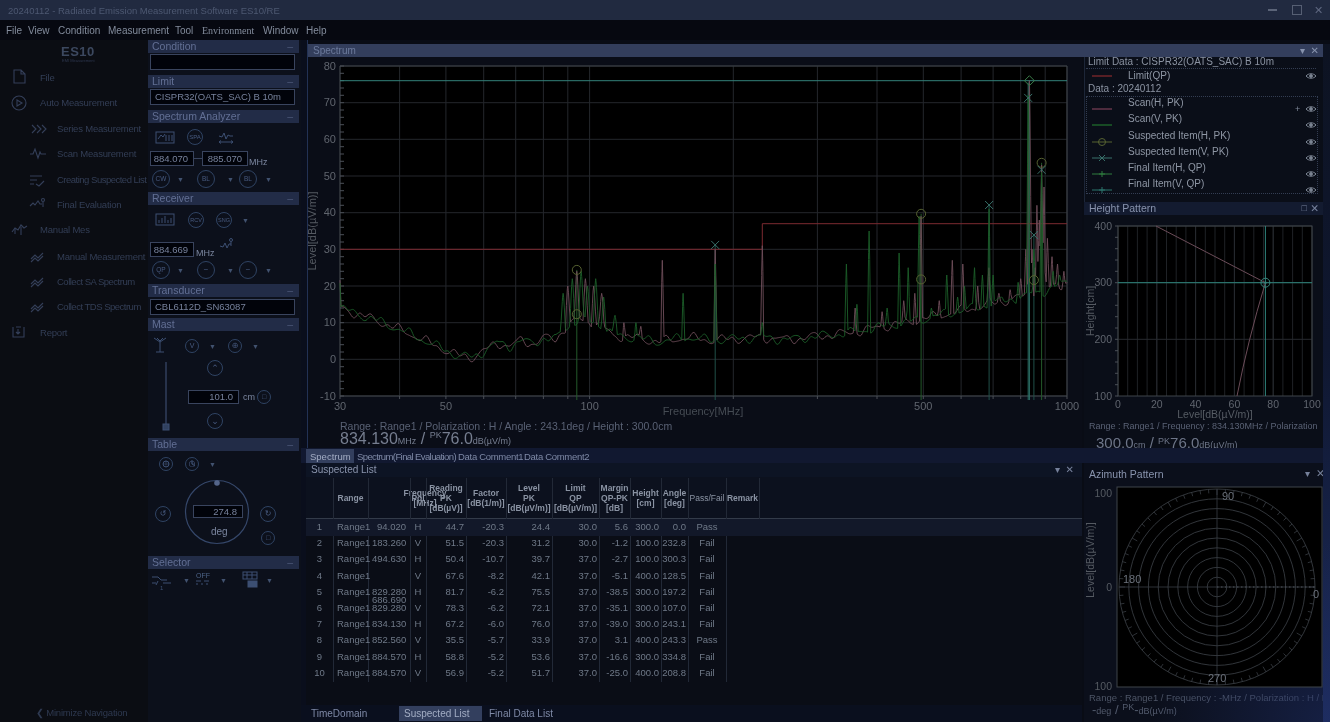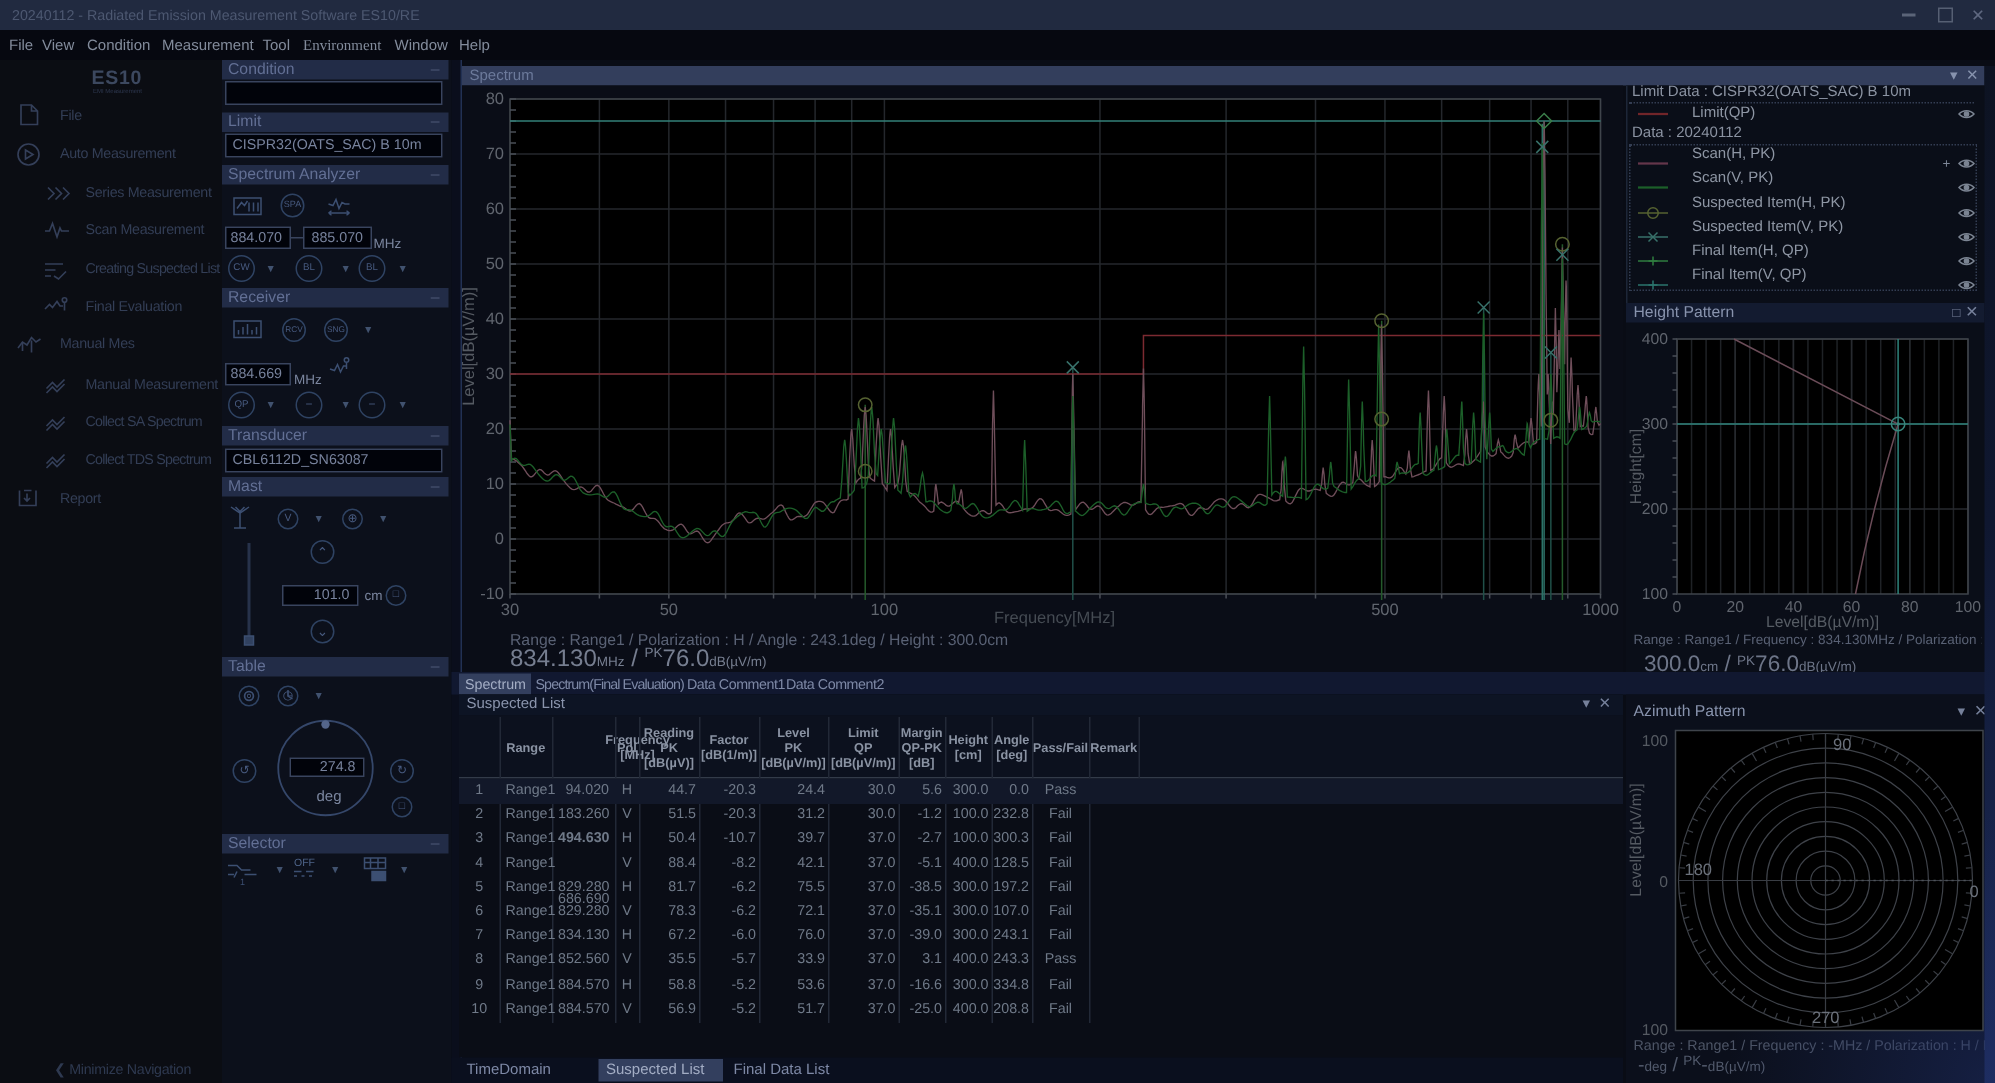--- a/index.html
+++ b/index.html
@@ -132,21 +132,21 @@
 <div class="abs" style="left:333px;top:477px;width:35px;height:42px;color:#8a93a3;font-size:8.5px;font-weight:bold;text-align:center;display:flex;align-items:center;justify-content:center;line-height:10px;">Range</div>
 <div class="abs" style="left:368px;top:477px;width:42px;height:42px;color:#8a93a3;font-size:8.5px;font-weight:bold;text-align:center;display:flex;align-items:center;justify-content:center;line-height:10px;padding-left:36px;">Frequency<br>[MHz]</div>
 <div class="abs" style="left:410px;top:477px;width:16px;height:42px;color:#8a93a3;font-size:8.5px;font-weight:bold;text-align:center;display:flex;align-items:center;justify-content:center;line-height:10px;">Pol</div>
 <div class="abs" style="left:426px;top:477px;width:40px;height:42px;color:#8a93a3;font-size:8.5px;font-weight:bold;text-align:center;display:flex;align-items:center;justify-content:center;line-height:10px;">Reading<br>PK<br>[dB(µV)]</div>
 <div class="abs" style="left:466px;top:477px;width:40px;height:42px;color:#8a93a3;font-size:8.5px;font-weight:bold;text-align:center;display:flex;align-items:center;justify-content:center;line-height:10px;">Factor<br>[dB(1/m)]</div>
 <div class="abs" style="left:506px;top:477px;width:46px;height:42px;color:#8a93a3;font-size:8.5px;font-weight:bold;text-align:center;display:flex;align-items:center;justify-content:center;line-height:10px;">Level<br>PK<br>[dB(µV/m)]</div>
 <div class="abs" style="left:552px;top:477px;width:47px;height:42px;color:#8a93a3;font-size:8.5px;font-weight:bold;text-align:center;display:flex;align-items:center;justify-content:center;line-height:10px;">Limit<br>QP<br>[dB(µV/m)]</div>
 <div class="abs" style="left:599px;top:477px;width:31px;height:42px;color:#8a93a3;font-size:8.5px;font-weight:bold;text-align:center;display:flex;align-items:center;justify-content:center;line-height:10px;">Margin<br>QP-PK<br>[dB]</div>
 <div class="abs" style="left:630px;top:477px;width:31px;height:42px;color:#8a93a3;font-size:8.5px;font-weight:bold;text-align:center;display:flex;align-items:center;justify-content:center;line-height:10px;">Height<br>[cm]</div>
 <div class="abs" style="left:661px;top:477px;width:27px;height:42px;color:#8a93a3;font-size:8.5px;font-weight:bold;text-align:center;display:flex;align-items:center;justify-content:center;line-height:10px;">Angle<br>[deg]</div>
-<div class="abs" style="left:688px;top:477px;width:38px;height:42px;color:#8a93a3;font-size:8.5px;font-weight:bold;text-align:right;display:flex;align-items:center;justify-content:center;line-height:10px;">Pass/Fail</div>
+<div class="abs" style="left:688px;top:477px;width:38px;height:42px;color:#8a93a3;font-size:8.5px;font-weight:normal;text-align:right;display:flex;align-items:center;justify-content:center;line-height:10px;">Pass/Fail</div>
 <div class="abs" style="left:726px;top:477px;width:33px;height:42px;color:#8a93a3;font-size:8.5px;font-weight:bold;text-align:center;display:flex;align-items:center;justify-content:center;line-height:10px;">Remark</div>
 <div class="abs" style="left:333px;top:478px;width:1px;height:204px;background:#222937;"></div>
 <div class="abs" style="left:368px;top:478px;width:1px;height:204px;background:#222937;"></div>
 <div class="abs" style="left:410px;top:478px;width:1px;height:204px;background:#222937;"></div>
 <div class="abs" style="left:426px;top:478px;width:1px;height:204px;background:#222937;"></div>
 <div class="abs" style="left:466px;top:478px;width:1px;height:204px;background:#222937;"></div>
 <div class="abs" style="left:506px;top:478px;width:1px;height:204px;background:#222937;"></div>
 <div class="abs" style="left:552px;top:478px;width:1px;height:204px;background:#222937;"></div>
 <div class="abs" style="left:599px;top:478px;width:1px;height:204px;background:#222937;"></div>
 <div class="abs" style="left:630px;top:478px;width:1px;height:204px;background:#222937;"></div>
@@ -174,34 +174,34 @@
 <div class="abs" style="left:466px;top:537px;width:38px;color:#6f7988;font-size:9.5px;text-align:right;">-20.3</div>
 <div class="abs" style="left:506px;top:537px;width:44px;color:#6f7988;font-size:9.5px;text-align:right;">31.2</div>
 <div class="abs" style="left:552px;top:537px;width:45px;color:#6f7988;font-size:9.5px;text-align:right;">30.0</div>
 <div class="abs" style="left:599px;top:537px;width:29px;color:#6f7988;font-size:9.5px;text-align:right;">-1.2</div>
 <div class="abs" style="left:630px;top:537px;width:29px;color:#6f7988;font-size:9.5px;text-align:right;">100.0</div>
 <div class="abs" style="left:661px;top:537px;width:25px;color:#6f7988;font-size:9.5px;text-align:right;">232.8</div>
 <div class="abs" style="left:410px;top:537px;width:16px;color:#6f7988;font-size:9.5px;text-align:center;">V</div>
 <div class="abs" style="left:688px;top:537px;width:38px;color:#6f7988;font-size:9.5px;text-align:center;">Fail</div>
 <div class="abs" style="left:306px;top:553px;width:27px;color:#6f7988;font-size:9.5px;text-align:center;">3</div>
 <div class="abs" style="left:337px;top:553px;color:#6f7988;font-size:9.5px;">Range1</div>
-<div class="abs" style="left:372px;top:553px;width:34px;color:#6f7988;font-size:9.5px;text-align:right;font-weight:bold;">494.630</div>
+<div class="abs" style="left:372px;top:553px;width:34px;color:#6f7988;font-size:9.5px;text-align:right;">494.630</div>
 <div class="abs" style="left:426px;top:553px;width:38px;color:#6f7988;font-size:9.5px;text-align:right;">50.4</div>
 <div class="abs" style="left:466px;top:553px;width:38px;color:#6f7988;font-size:9.5px;text-align:right;">-10.7</div>
 <div class="abs" style="left:506px;top:553px;width:44px;color:#6f7988;font-size:9.5px;text-align:right;">39.7</div>
 <div class="abs" style="left:552px;top:553px;width:45px;color:#6f7988;font-size:9.5px;text-align:right;">37.0</div>
 <div class="abs" style="left:599px;top:553px;width:29px;color:#6f7988;font-size:9.5px;text-align:right;">-2.7</div>
 <div class="abs" style="left:630px;top:553px;width:29px;color:#6f7988;font-size:9.5px;text-align:right;">100.0</div>
 <div class="abs" style="left:661px;top:553px;width:25px;color:#6f7988;font-size:9.5px;text-align:right;">300.3</div>
 <div class="abs" style="left:410px;top:553px;width:16px;color:#6f7988;font-size:9.5px;text-align:center;">H</div>
 <div class="abs" style="left:688px;top:553px;width:38px;color:#6f7988;font-size:9.5px;text-align:center;">Fail</div>
 <div class="abs" style="left:306px;top:570px;width:27px;color:#6f7988;font-size:9.5px;text-align:center;">4</div>
 <div class="abs" style="left:337px;top:570px;color:#6f7988;font-size:9.5px;">Range1</div>
 <div class="abs" style="left:372px;top:594px;width:34px;color:#6f7988;font-size:9.5px;text-align:right;">686.690</div>
-<div class="abs" style="left:426px;top:570px;width:38px;color:#6f7988;font-size:9.5px;text-align:right;">88.4</div>
+<div class="abs" style="left:426px;top:570px;width:38px;color:#6f7988;font-size:9.5px;text-align:right;">67.6</div>
 <div class="abs" style="left:466px;top:570px;width:38px;color:#6f7988;font-size:9.5px;text-align:right;">-8.2</div>
 <div class="abs" style="left:506px;top:570px;width:44px;color:#6f7988;font-size:9.5px;text-align:right;">42.1</div>
 <div class="abs" style="left:552px;top:570px;width:45px;color:#6f7988;font-size:9.5px;text-align:right;">37.0</div>
 <div class="abs" style="left:599px;top:570px;width:29px;color:#6f7988;font-size:9.5px;text-align:right;">-5.1</div>
 <div class="abs" style="left:630px;top:570px;width:29px;color:#6f7988;font-size:9.5px;text-align:right;">400.0</div>
 <div class="abs" style="left:661px;top:570px;width:25px;color:#6f7988;font-size:9.5px;text-align:right;">128.5</div>
 <div class="abs" style="left:410px;top:570px;width:16px;color:#6f7988;font-size:9.5px;text-align:center;">V</div>
 <div class="abs" style="left:688px;top:570px;width:38px;color:#6f7988;font-size:9.5px;text-align:center;">Fail</div>
 <div class="abs" style="left:306px;top:586px;width:27px;color:#6f7988;font-size:9.5px;text-align:center;">5</div>
 <div class="abs" style="left:337px;top:586px;color:#6f7988;font-size:9.5px;">Range1</div>

